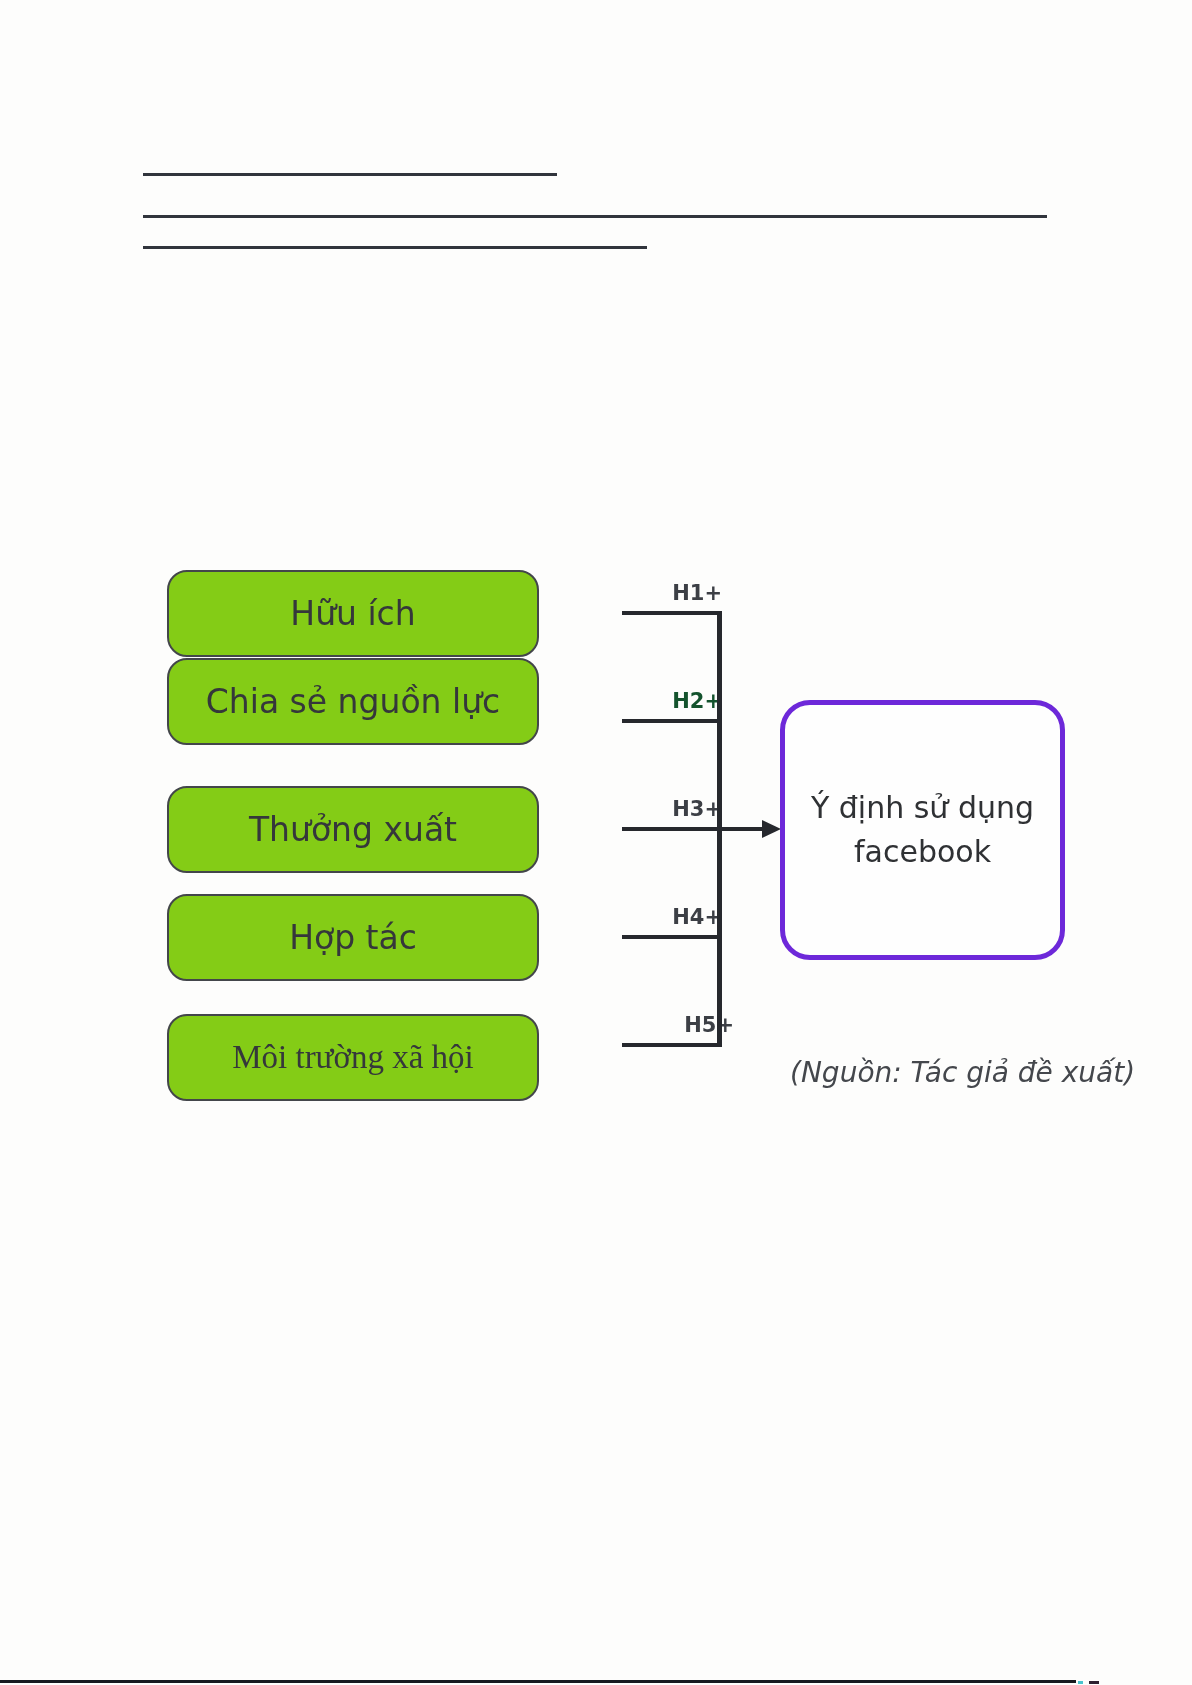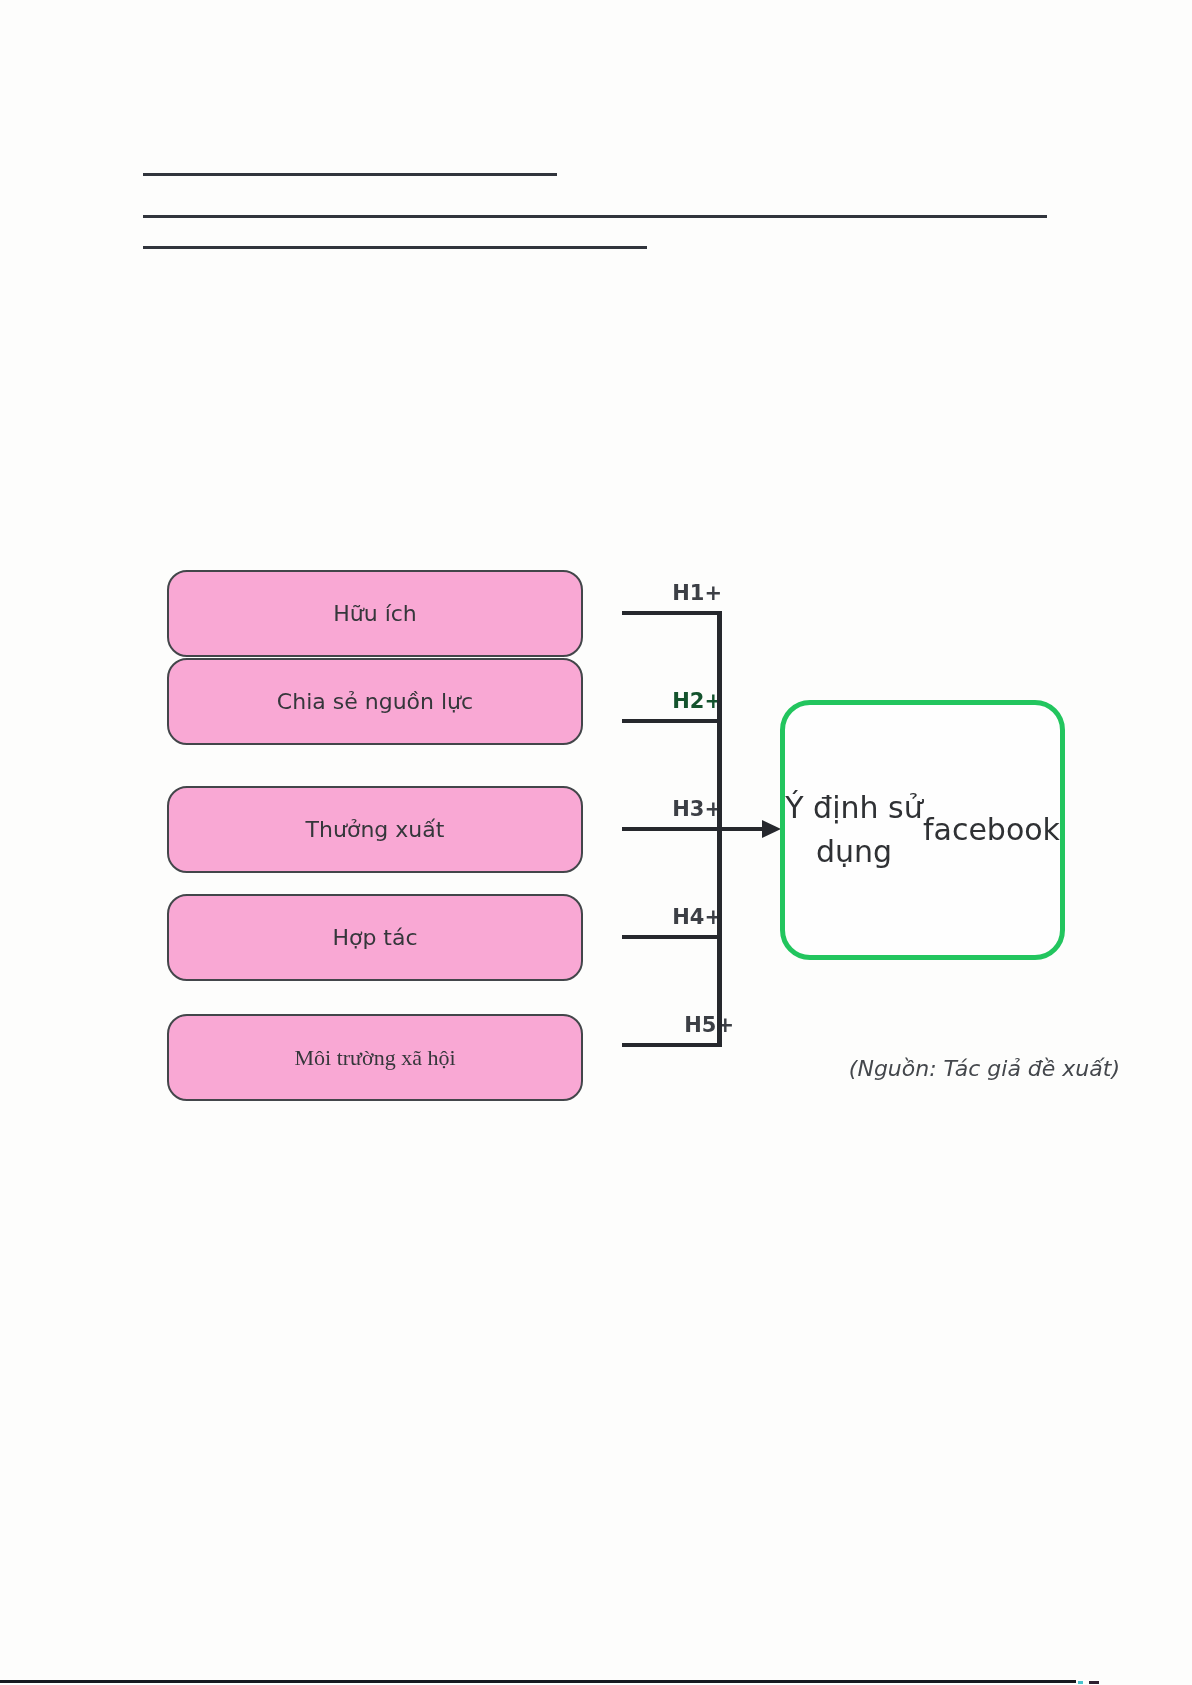--- a/index.html
+++ b/index.html
@@ -13,24 +13,24 @@
     overflow:hidden;
   }
   
   .rule{position:absolute;height:3px;background:#31353c;}
   .rule-1{left:143px;top:173px;width:414px;}
   .rule-2{left:143px;top:215px;width:904px;}
   .rule-3{left:143px;top:246px;width:504px;}
 
   
   .fbox{
-    position:absolute;left:167px;width:416px;height:87px;
-    border:2px solid #43464a;border-radius:20px;background:#f9a8d4;
+    position:absolute;left:167px;width:372px;height:87px;
+    border:2px solid #43464a;border-radius:20px;background:#84cc16;
     display:flex;align-items:center;justify-content:center;
-    font-size:22px;font-weight:500;color:#35373b;
+    font-size:33px;font-weight:500;color:#35373b;
     box-sizing:border-box;
   }
   .fbox.r1{top:570px;} .fbox.r2{top:658px;} .fbox.r3{top:786px;}
   .fbox.r4{top:894px;} .fbox.r5{top:1014px;font-family:Liberation Serif, serif;}
 
   
   .conn{position:absolute;left:622px;width:100px;height:4px;background:#26282d;}
   .conn.r1{top:611px;} .conn.r2{top:719px;} .conn.r3{top:827px;}
   .conn.r4{top:935px;} .conn.r5{top:1043px;}
 
@@ -50,30 +50,30 @@
   .arrow-shaft{position:absolute;left:722px;top:827px;width:42px;height:4px;background:#26282d;}
   .arrow-head{
     position:absolute;left:762px;top:820px;width:0;height:0;
     border-top:9px solid transparent;border-bottom:9px solid transparent;
     border-left:19px solid #26282d;
   }
 
   
   .outcome{
     position:absolute;left:780px;top:700px;width:285px;height:260px;
-    border:5px solid #22c55e;border-radius:30px;background:#fefefe;
-    display:flex;flex-direction:row;align-items:center;justify-content:center;
+    border:5px solid #6d28d9;border-radius:30px;background:#fefefe;
+    display:flex;flex-direction:column;align-items:center;justify-content:center;
     font-size:30px;font-weight:500;color:#2f3134;line-height:44px;
     text-align:center;box-sizing:border-box;
   }
 
   
   .caption{
     position:absolute;left:790px;top:1056px;width:330px;
-    text-align:right;font-style:italic;font-size:22px;color:#44474c;
+    text-align:right;font-style:italic;font-size:28px;color:#44474c;
     white-space:nowrap;
   }
 
   
   .bottom-rule{position:absolute;left:0;top:1680px;width:1076px;height:3px;background:#171a20;}
   .artifact-cyan{position:absolute;left:1078px;top:1681px;width:5px;height:3px;background:#49c4cf;}
   .artifact-dark{position:absolute;left:1089px;top:1681px;width:10px;height:3px;background:#2d2030;}
 </style>
 </head>
 <body>

